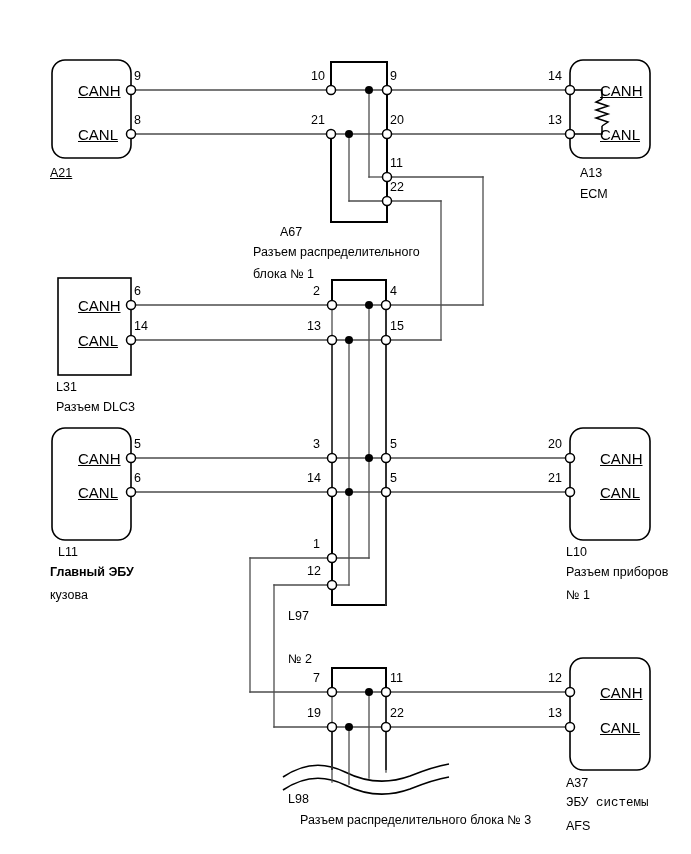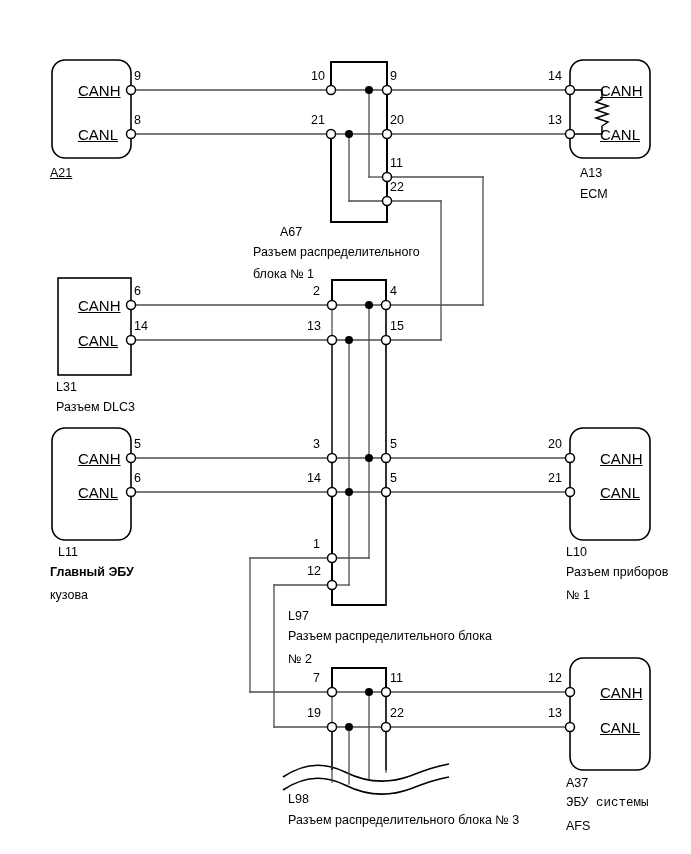--- a/index.html
+++ b/index.html
@@ -238,21 +238,20 @@
   <div class="lbl pin" style="left:307px;top:320px;">13</div>
   <div class="lbl pin" style="left:390px;top:285px;">4</div>
   <div class="lbl pin" style="left:390px;top:320px;">15</div>
   <div class="lbl pin" style="left:313px;top:438px;">3</div>
   <div class="lbl pin" style="left:307px;top:472px;">14</div>
   <div class="lbl pin" style="left:390px;top:438px;">5</div>
   <div class="lbl pin" style="left:390px;top:472px;">5</div>
   <div class="lbl pin" style="left:313px;top:538px;">1</div>
   <div class="lbl pin" style="left:307px;top:565px;">12</div>
   <div class="lbl cap" style="left:288px;top:610px;">L97</div>
-  <div class="lbl cap" style="left:288px;top:630px;">Разъем распределительного блока</div>
   <div class="lbl cap" style="left:288px;top:653px;">№ 2</div>
 
   <div class="lbl port" style="left:78px;top:451px;">CANH</div>
   <div class="lbl port" style="left:78px;top:485px;">CANL</div>
   <div class="lbl pin" style="left:134px;top:438px;">5</div>
   <div class="lbl pin" style="left:134px;top:472px;">6</div>
   <div class="lbl cap" style="left:50px;top:546px;margin-left:8px;">L11</div>
   <div class="lbl cap" style="left:50px;top:566px;font-weight:bold;">Главный ЭБУ</div>
   <div class="lbl cap" style="left:50px;top:589px;">кузова</div>
 
@@ -262,21 +261,21 @@
   <div class="lbl pin" style="left:548px;top:472px;">21</div>
   <div class="lbl cap" style="left:566px;top:546px;text-align:right;">L10</div>
   <div class="lbl cap" style="left:566px;top:566px;">Разъем приборов</div>
   <div class="lbl cap" style="left:566px;top:589px;">№ 1</div>
 
   <div class="lbl pin" style="left:313px;top:672px;">7</div>
   <div class="lbl pin" style="left:307px;top:707px;">19</div>
   <div class="lbl pin" style="left:390px;top:672px;">11</div>
   <div class="lbl pin" style="left:390px;top:707px;">22</div>
   <div class="lbl cap" style="left:288px;top:793px;">L98</div>
-  <div class="lbl cap" style="left:288px;top:814px;">Разъем распределительного блока № 3</div>
+  <div class="lbl cap" style="left:300px;top:814px;">Разъем распределительного блока № 3</div>
 
   <div class="lbl port" style="left:600px;top:685px;">CANH</div>
   <div class="lbl port" style="left:600px;top:720px;">CANL</div>
   <div class="lbl pin" style="left:548px;top:672px;">12</div>
   <div class="lbl pin" style="left:548px;top:707px;">13</div>
   <div class="lbl cap" style="left:566px;top:777px;">A37</div>
   <div class="lbl cap" style="left:566px;top:797px;font-family:Liberation Mono, monospace;">ЭБУ системы</div>
   <div class="lbl cap" style="left:566px;top:820px;">AFS</div>
 
 </div>

